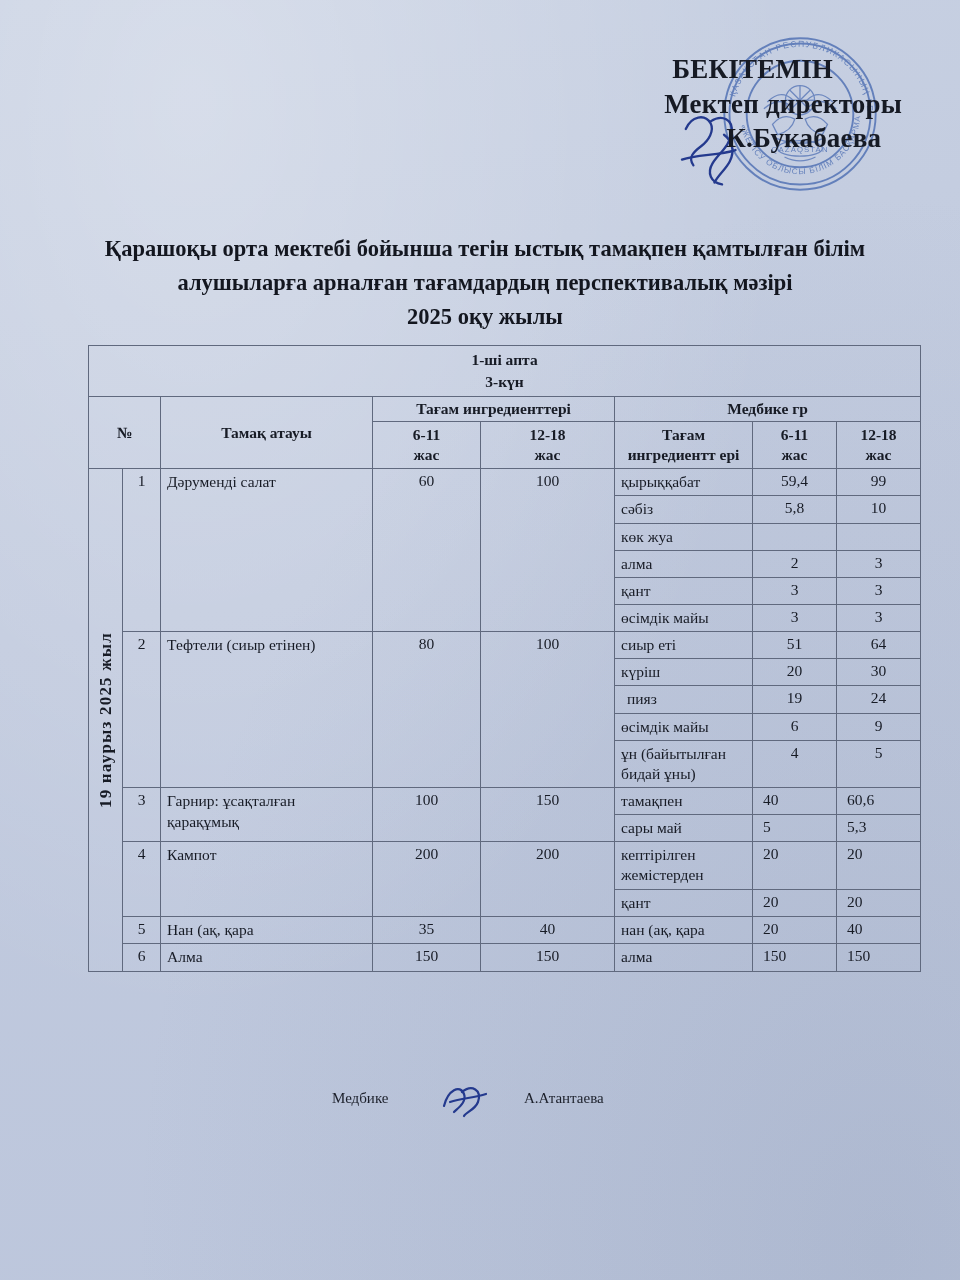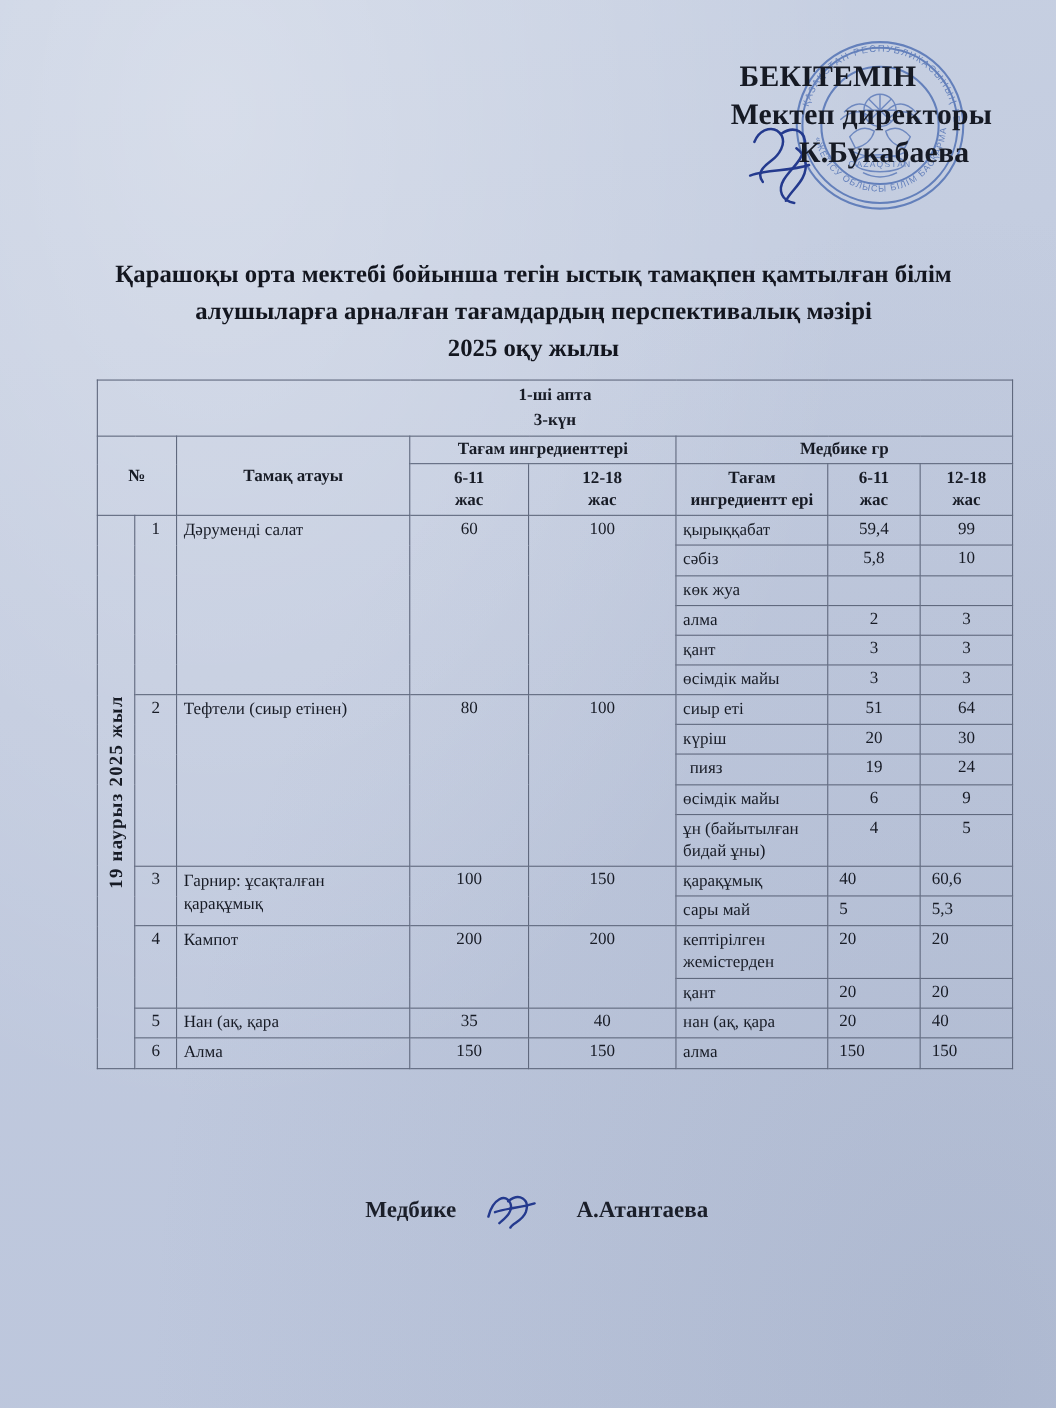--- a/index.html
+++ b/index.html
@@ -165,25 +165,24 @@
   
   .footer {
     position: absolute;
     top: 1084px;
     left: 332px;
     z-index: 5;
   }
   .footer-row {
     display: flex;
     align-items: center;
-    font-size: 21px;
+    font-size: 15px;
     line-height: 1.18;
     white-space: nowrap;
     margin-bottom: 2px;
-    font-weight: bold;
   }
   .footer-role { width: 104px; }
   .footer-sig  { width: 78px; height: 30px; position: relative; }
   .footer-sig svg { position: absolute; left: 0; top: -8px; width: 86px; height: 44px; }
   .footer-name { padding-left: 10px; }
 </style>
 </head>
 <body>
 
 <div class="paper-shade"></div>
@@ -359,21 +358,21 @@
         <tr>
           <td class="ing-cell">ұн (байытылған бидай ұны)</td>
           <td class="gram-cell">4</td>
           <td class="gram-cell">5</td>
         </tr>
         <tr>
           <td class="num-cell" rowspan="2">3</td>
           <td class="dish-cell" rowspan="2">Гарнир: ұсақталған қарақұмық</td>
           <td class="port-cell" rowspan="2">100</td>
           <td class="port-cell" rowspan="2">150</td>
-          <td class="ing-cell">қарақұмық</td>
+          <td class="ing-cell">тамақпен</td>
           <td class="gram-cell left-al">40</td>
           <td class="gram-cell left-al">60,6</td>
         </tr>
         <tr>
           <td class="ing-cell">сары май</td>
           <td class="gram-cell left-al">5</td>
           <td class="gram-cell left-al">5,3</td>
         </tr>
         <tr>
           <td class="num-cell" rowspan="2">4</td>

